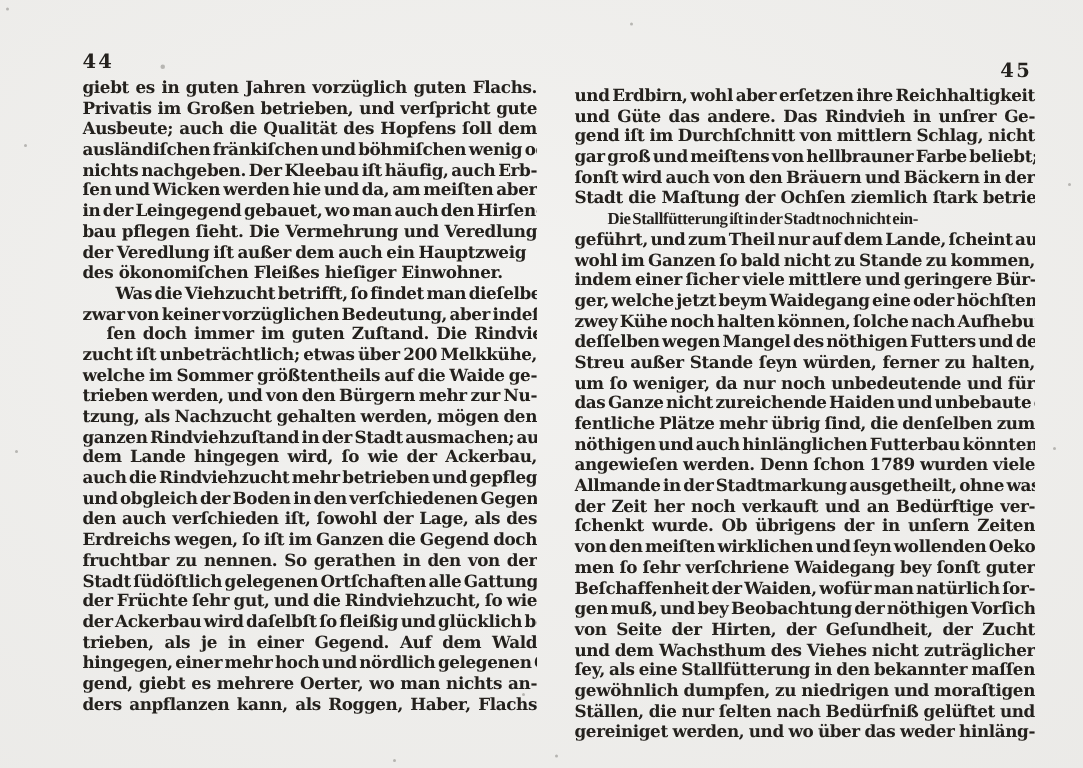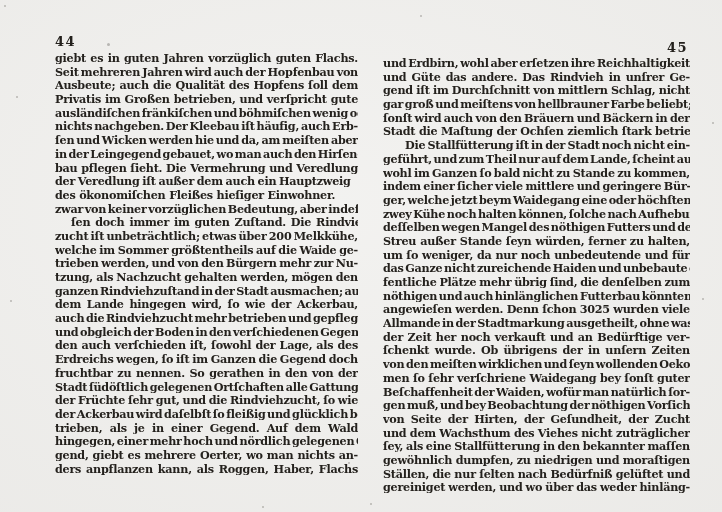--- a/index.html
+++ b/index.html
@@ -52,30 +52,30 @@
 </style>
 </head>
 <body>
 
 <div class="scan">
 
   <div class="page-left">
     <div class="pagenum pagenum-left">44</div>
     <div class="text-block text-left">
         <div class="line"><span style="word-spacing: 0.747768px;">giebt es in guten Jahren vorzüglich guten Flachs.</span></div>
-        <div class="line"><span style="word-spacing: -1.41964px;">Seit mehreren Jahren wird auch der Hopfenbau von</span></div>
+        <div class="line"><span style="word-spacing: 0.338542px;">Privatis im Großen betrieben, und verſpricht gute</span></div>
         <div class="line"><span style="word-spacing: 0.484375px;">Ausbeute; auch die Qualität des Hopfens ſoll dem</span></div>
-        <div class="line"><span style="word-spacing: 0.338542px;">Privatis im Großen betrieben, und verſpricht gute</span></div>
         <div class="line"><span style="word-spacing: -2px;">ausländiſchen fränkiſchen und böhmiſchen wenig oder</span></div>
         <div class="line"><span style="word-spacing: -1.77455px;">nichts nachgeben. Der Kleebau iſt häufig, auch Erb-</span></div>
         <div class="line"><span style="word-spacing: -1.58681px;">ſen und Wicken werden hie und da, am meiſten aber</span></div>
         <div class="line"><span style="word-spacing: -2px;">in der Leingegend gebauet, wo man auch den Hirſen-</span></div>
         <div class="line"><span style="word-spacing: 0.145833px; margin-top: 41px;">bau pflegen ſieht. Die Vermehrung und Veredlung</span></div>
         <div class="line"><span style="word-spacing: -0.926339px;">der Veredlung iſt außer dem auch ein Hauptzweig</span></div>
         <div class="line para-end"><span style="word-spacing: 0px;">des ökonomiſchen Fleißes hieſiger Einwohner.</span></div>
+        <div class="line indent"><span style="word-spacing: -2px;">Was die Viehzucht betrifft, ſo findet man dieſelbe</span></div>
         <div class="line"><span style="word-spacing: -2px;">zwar von keiner vorzüglichen Bedeutung, aber indeſ-</span></div>
         <div class="line"><span style="word-spacing: 1.27679px; margin-left: 16px;">ſen doch immer im guten Zuſtand. Die Rindvieh-</span></div>
         <div class="line"><span style="word-spacing: -1.3724px;">zucht iſt unbeträchtlich; etwas über 200 Melkkühe,</span></div>
         <div class="line"><span style="word-spacing: -0.852679px;">welche im Sommer größtentheils auf die Waide ge-</span></div>
         <div class="line"><span style="word-spacing: -1.16992px;">trieben werden, und von den Bürgern mehr zur Nu-</span></div>
         <div class="line"><span style="word-spacing: -0.5px;">tzung, als Nachzucht gehalten werden, mögen den</span></div>
         <div class="line"><span style="word-spacing: -2px;">ganzen Rindviehzuſtand in der Stadt ausmachen; auf</span></div>
         <div class="line"><span style="word-spacing: 2.07366px;">dem Lande hingegen wird, ſo wie der Ackerbau,</span></div>
         <div class="line"><span style="word-spacing: -2px;">auch die Rindviehzucht mehr betrieben und gepflegt,</span></div>
         <div class="line"><span style="word-spacing: -2px;">und obgleich der Boden in den verſchiedenen Gegen-</span></div>
@@ -94,33 +94,33 @@
 
   <div class="page-right">
     <div class="pagenum pagenum-right">45</div>
     <div class="text-block text-right">
         <div class="line"><span style="word-spacing: -1.85677px;">und Erdbirn, wohl aber erſetzen ihre Reichhaltigkeit</span></div>
         <div class="line"><span style="word-spacing: 1.56055px; margin-top: 19px;">und Güte das andere. Das Rindvieh in unſrer Ge-</span></div>
         <div class="line"><span style="word-spacing: -0.363839px;">gend iſt im Durchſchnitt von mittlern Schlag, nicht</span></div>
         <div class="line"><span style="word-spacing: -2px;">gar groß und meiſtens von hellbrauner Farbe beliebt;</span></div>
         <div class="line"><span style="word-spacing: -1.18229px;">ſonſt wird auch von den Bräuern und Bäckern in der</span></div>
         <div class="line para-end"><span style="word-spacing: 0px;">Stadt die Maſtung der Ochſen ziemlich ſtark betrieben.</span></div>
-        <div class="line indent"><span style="word-spacing: -1.49805px;">Die Stallfütterung iſt in der Stadt noch nicht ein-</span></div>
+        <div class="line indent"><span style="word-spacing: -1.49805px; font-family: Liberation Serif, serif;">Die Stallfütterung iſt in der Stadt noch nicht ein-</span></div>
         <div class="line"><span style="word-spacing: -2px;">geführt, und zum Theil nur auf dem Lande, ſcheint auch</span></div>
         <div class="line"><span style="word-spacing: -1.15625px;">wohl im Ganzen ſo bald nicht zu Stande zu kommen,</span></div>
         <div class="line"><span style="word-spacing: -1.20982px;">indem einer ſicher viele mittlere und geringere Bür-</span></div>
         <div class="line"><span style="word-spacing: -2px;">ger, welche jetzt beym Waidegang eine oder höchſtens</span></div>
         <div class="line"><span style="word-spacing: -2px;">zwey Kühe noch halten können, ſolche nach Aufhebung</span></div>
         <div class="line"><span style="word-spacing: -2px;">deſſelben wegen Mangel des nöthigen Futters und der</span></div>
         <div class="line"><span style="word-spacing: 0.359375px;">Streu außer Stande ſeyn würden, ferner zu halten,</span></div>
         <div class="line"><span style="word-spacing: 0.242188px;">um ſo weniger, da nur noch unbedeutende und für</span></div>
         <div class="line"><span style="word-spacing: -2px;">das Ganze nicht zureichende Haiden und unbebaute öf-</span></div>
         <div class="line"><span style="word-spacing: -0.790179px;">fentliche Plätze mehr übrig ſind, die denſelben zum</span></div>
         <div class="line"><span style="word-spacing: -2px;">nöthigen und auch hinlänglichen Futterbau könnten</span></div>
-        <div class="line"><span style="word-spacing: -0.195312px;">angewieſen werden. Denn ſchon 3025 wurden viele</span></div>
+        <div class="line"><span style="word-spacing: -0.195312px;">angewieſen werden. Denn ſchon 1789 wurden viele</span></div>
         <div class="line"><span style="word-spacing: -2px;">Allmande in der Stadtmarkung ausgetheilt, ohne was</span></div>
         <div class="line"><span style="word-spacing: 0.876953px;">der Zeit her noch verkauft und an Bedürftige ver-</span></div>
         <div class="line"><span style="word-spacing: 1.80134px;">ſchenkt wurde. Ob übrigens der in unſern Zeiten</span></div>
         <div class="line"><span style="word-spacing: -2px;">von den meiſten wirklichen und ſeyn wollenden Oekono-</span></div>
         <div class="line"><span style="word-spacing: -0.0223214px;">men ſo ſehr verſchriene Waidegang bey ſonſt guter</span></div>
         <div class="line"><span style="word-spacing: -1.9401px;">Beſchaffenheit der Waiden, wofür man natürlich ſor-</span></div>
         <div class="line"><span style="word-spacing: -2px;">gen muß, und bey Beobachtung der nöthigen Vorſicht</span></div>
         <div class="line"><span style="word-spacing: 2.79464px;">von Seite der Hirten, der Geſundheit, der Zucht</span></div>
         <div class="line"><span style="word-spacing: -0.177083px;">und dem Wachsthum des Viehes nicht zuträglicher</span></div>
         <div class="line"><span style="word-spacing: -0.875px;">ſey, als eine Stallfütterung in den bekannter maſſen</span></div>

